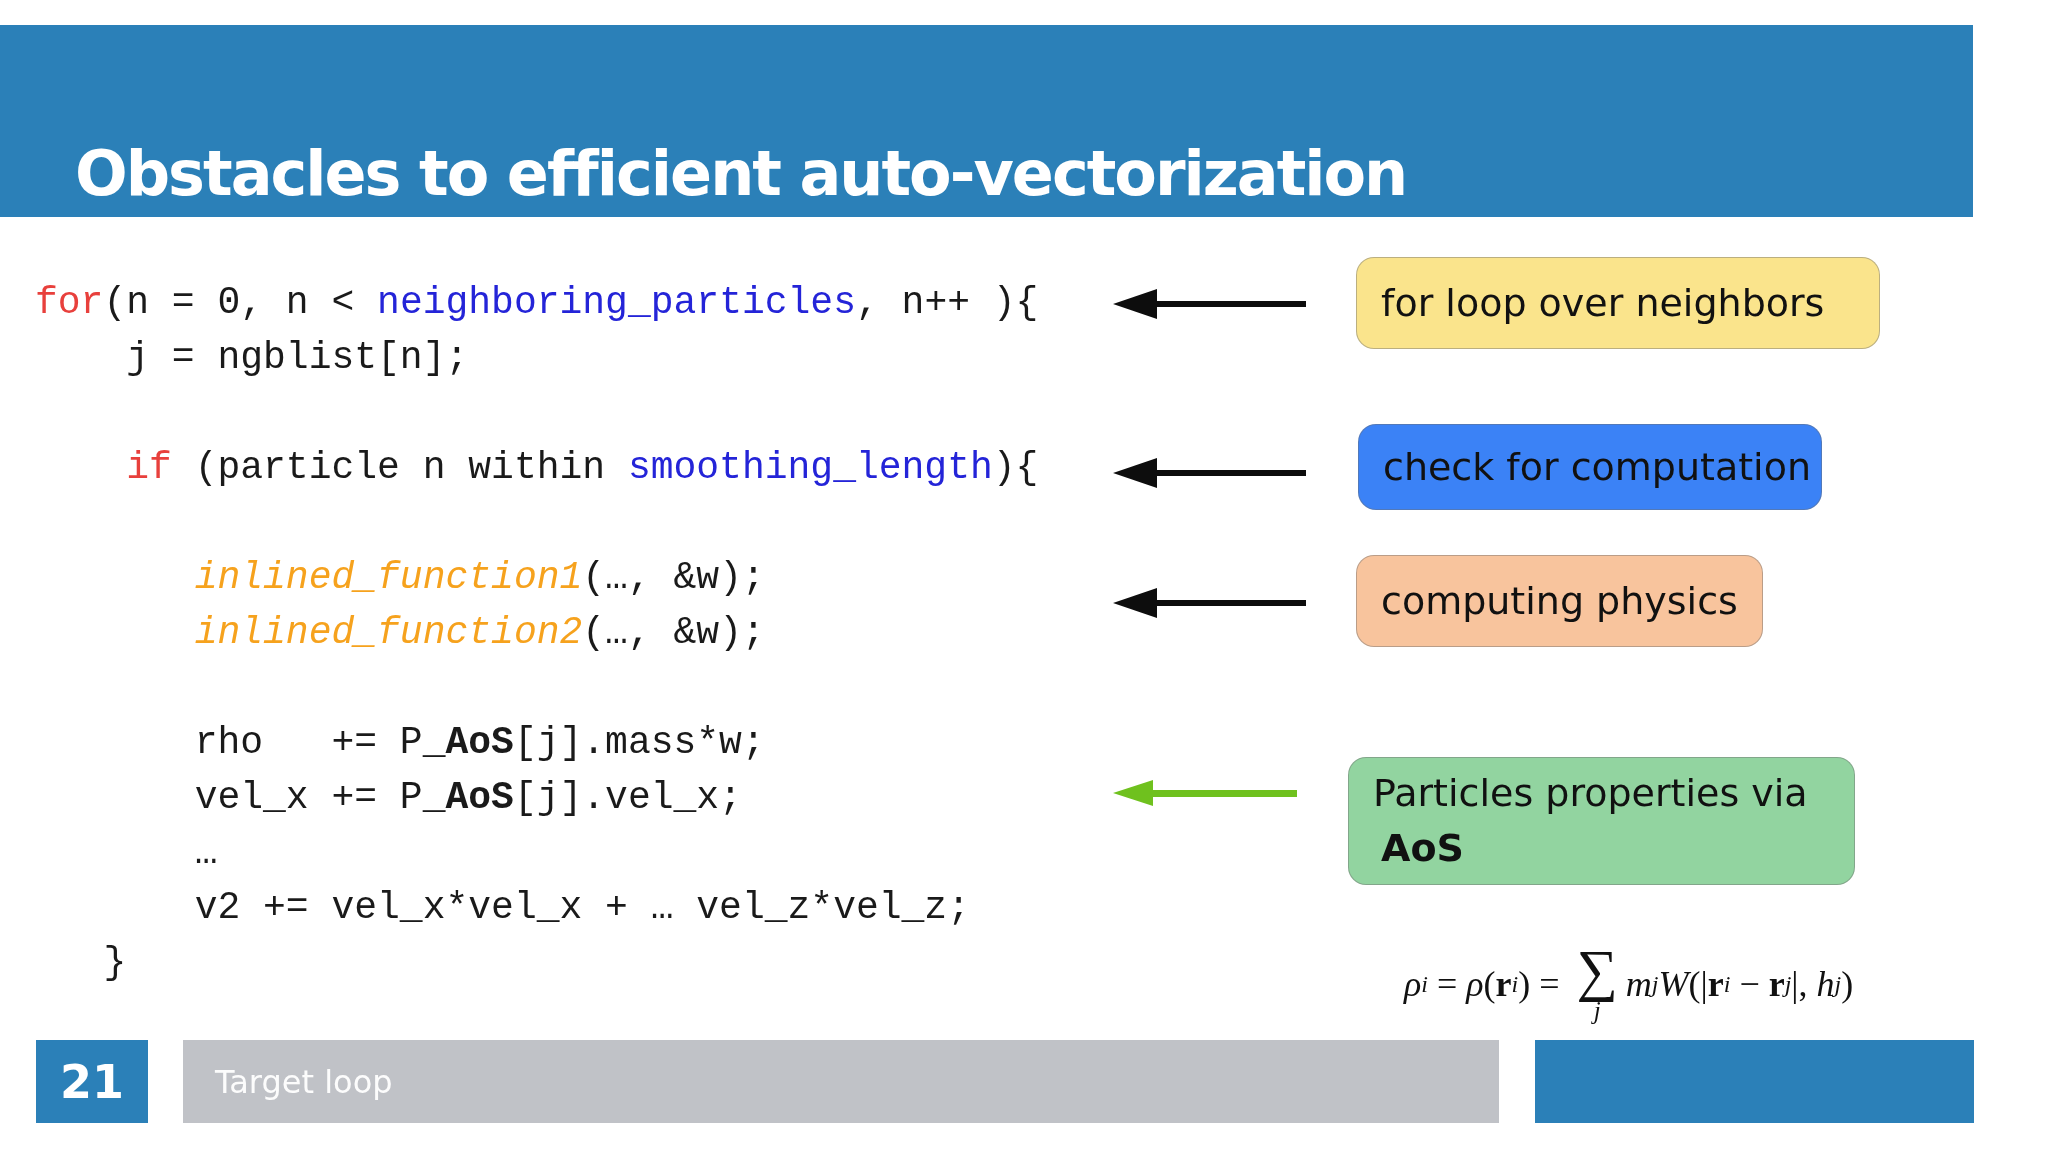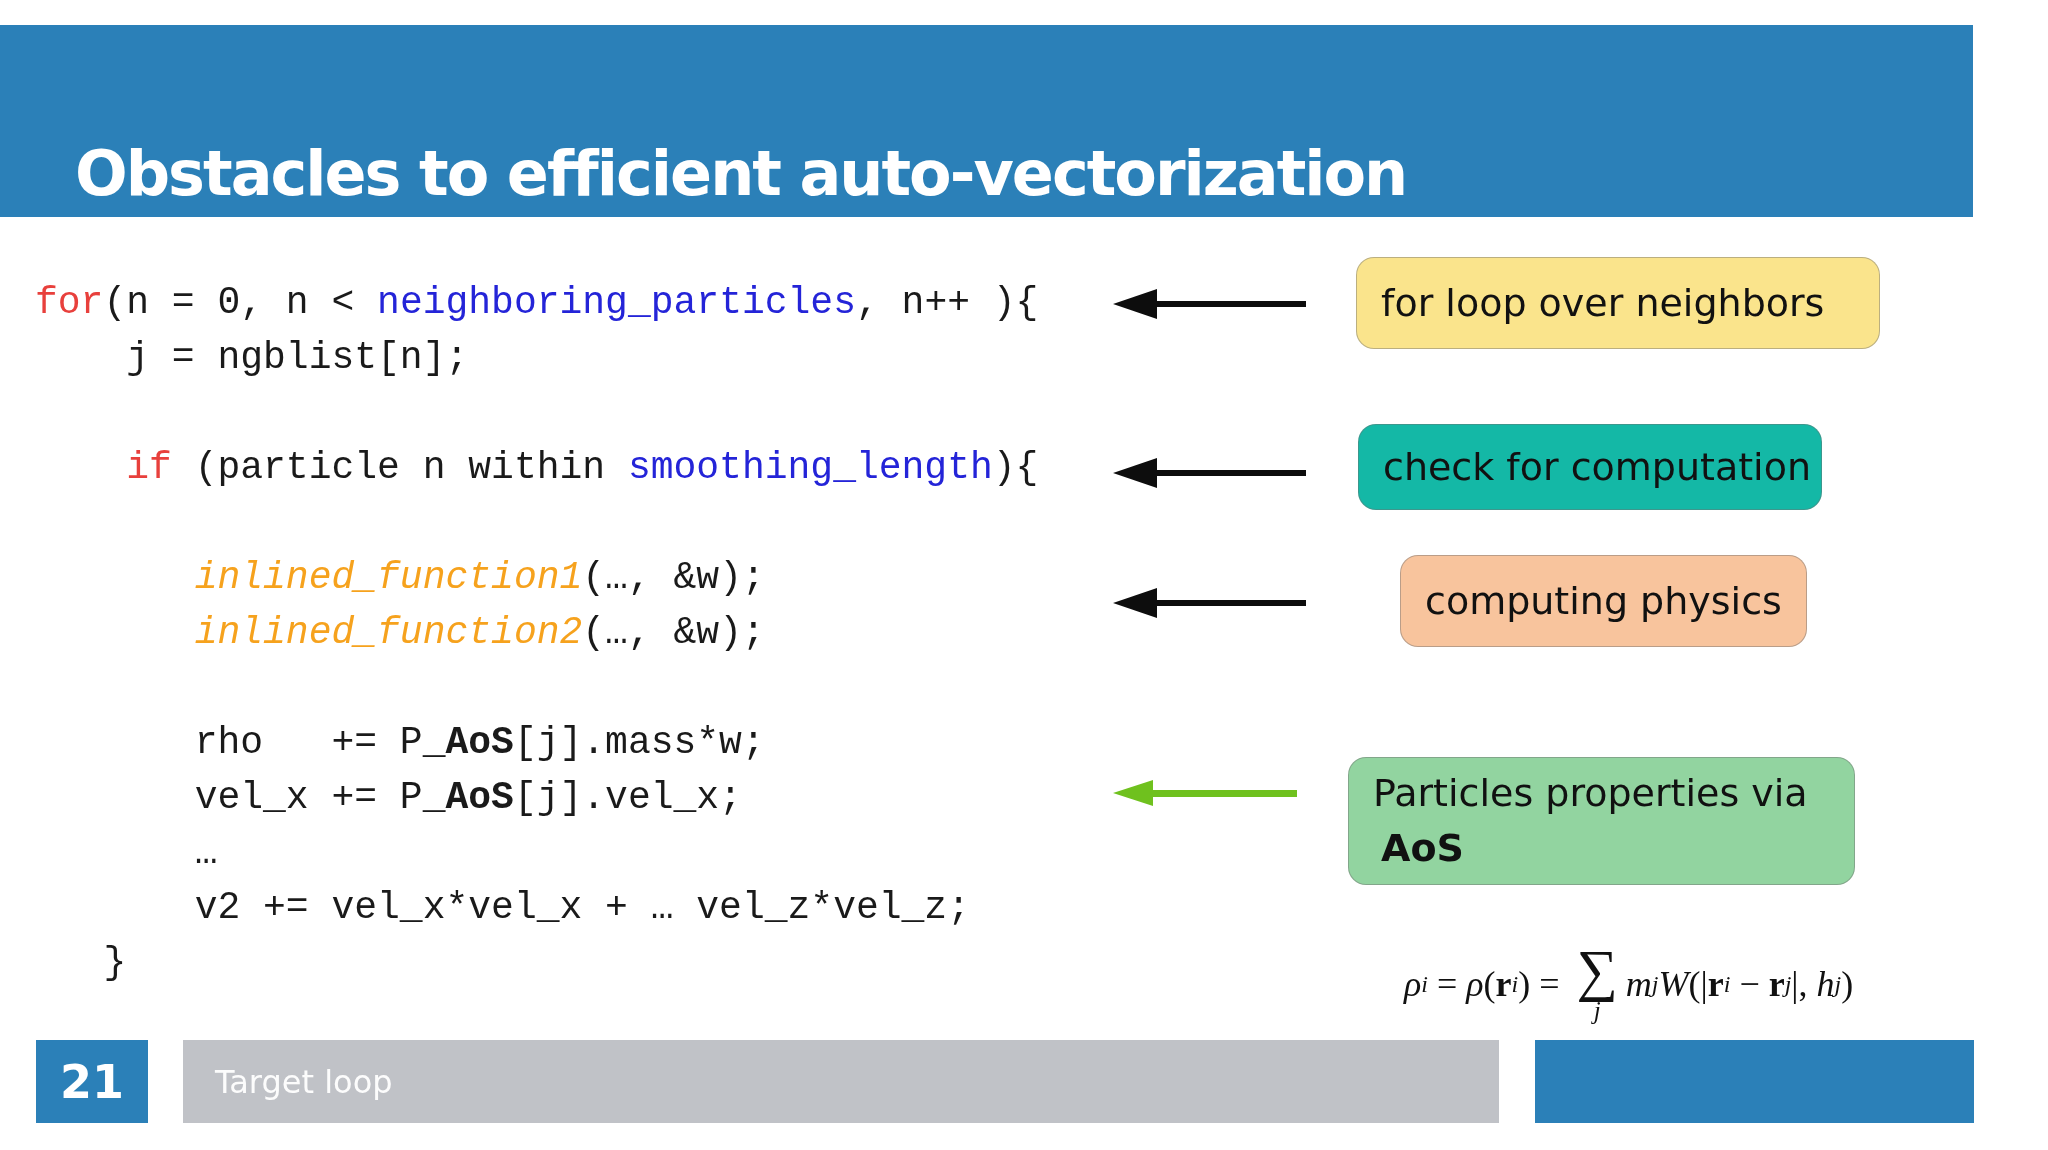--- a/index.html
+++ b/index.html
@@ -21,21 +21,21 @@
   .tok-b{font-weight:bold;text-align:right;}
 
   
   .callout{position:absolute;border-radius:18px;border:1px solid rgba(110,110,110,0.45);
            box-sizing:border-box;color:#111;font-size:38px;display:flex;flex-direction:column;
            justify-content:center;padding-left:24px;}
   .callout div{line-height:55px;white-space:nowrap;}
   .callout .bold{font-weight:bold;margin-left:8px;}
   .c0{left:1356px;top:257px;width:524px;height:92px;}
   .c1{left:1358px;top:424px;width:464px;height:86px;}
-  .c2{left:1356px;top:555px;width:407px;height:92px;margin-left:44px;}
+  .c2{left:1356px;top:555px;width:407px;height:92px;}
   .c3{left:1348px;top:757px;width:507px;height:128px;}
 
   
   .arrow{position:absolute;display:flex;align-items:center;}
   .arrow .head{width:0;height:0;border-top:15px solid transparent;border-bottom:15px solid transparent;
                border-right:44px solid var(--arrow-black);}
   .arrow .shaft{width:149px;height:6px;background:var(--arrow-black);}
   .a0{left:1113px;top:289px;}
   .a1{left:1113px;top:458px;}
   .a2{left:1113px;top:588px;}
@@ -69,21 +69,21 @@
 
   <div class="header">
     <h1 class="title">Obstacles to efficient auto-vectorization</h1>
   </div>
 
   <pre class="code" id="code-block"><div class="code-line"><span class="tok-kw">for</span><span>(n = 0, n &lt; </span><span class="tok-id">neighboring_particles</span><span>, n++ ){</span></div><div class="code-line"><span>    j = ngblist[n];</span></div><div class="code-line"><span></span></div><div class="code-line"><span>    </span><span class="tok-kw">if</span><span> (particle n within </span><span class="tok-id">smoothing_length</span><span>){</span></div><div class="code-line"><span></span></div><div class="code-line"><span>       </span><span class="tok-fn">inlined_function1</span><span>(…, &amp;w);</span></div><div class="code-line"><span>       </span><span class="tok-fn">inlined_function2</span><span>(…, &amp;w);</span></div><div class="code-line"><span></span></div><div class="code-line"><span>       rho   += P</span><span class="tok-b">_AoS</span><span>[j].mass*w;</span></div><div class="code-line"><span>       vel_x += P</span><span class="tok-b">_AoS</span><span>[j].vel_x;</span></div><div class="code-line"><span>       …</span></div><div class="code-line"><span>       v2 += vel_x*vel_x + … vel_z*vel_z;</span></div><div class="code-line"><span>   }</span></div></pre>
 
   <div class="callout c0" style="background: rgb(250, 228, 140);">
       <div>for loop over neighbors</div>
     </div>
-  <div class="callout c1" style="background: #14b8a6;">
+  <div class="callout c1" style="background: #3b82f6;">
       <div>check for computation</div>
     </div>
   <div class="callout c2" style="background: rgb(248, 196, 157);">
       <div>computing physics</div>
     </div>
   <div class="callout c3" style="background: rgb(146, 212, 160);">
       <div>Particles properties via</div>
       <div class="bold">AoS</div>
     </div>
 

